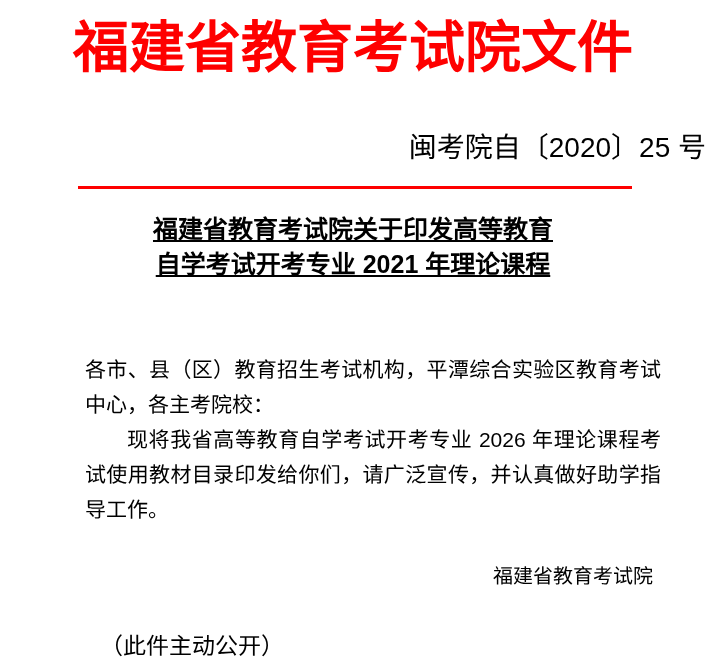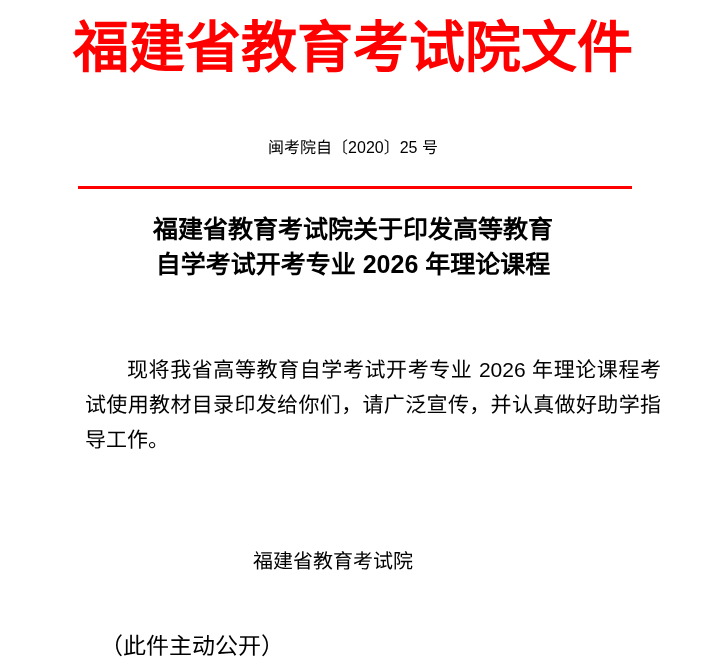--- a/index.html
+++ b/index.html
@@ -31,22 +31,22 @@
     letter-spacing: 0px;
     color: var(--accent-red, #fe0000);
     white-space: nowrap;
   }
 
   .doc-number {
     position: absolute;
     top: 134px;
     left: 0;
     width: 100%;
-    text-align: center;
-    font-size: 16px;
+    text-align: right;
+    font-size: 28px;
     line-height: 28px;
   }
 
   .red-line {
     position: absolute;
     top: 186px;
     left: 78px;
     width: 554px;
     height: 3px;
     background: var(--accent-red, #fe0000);
@@ -54,44 +54,45 @@
 
   .title-block {
     position: absolute;
     top: 212px;
     left: 0;
     width: 100%;
     text-align: center;
     font-weight: bold;
     font-size: 25px;
     line-height: 35px;
+    text-decoration: underline;
   }
 
   .body-block {
     position: absolute;
     top: 352px;
     left: 85px;
     width: 576px;
     font-size: 21px;
     line-height: 35px;
     text-align: justify;
   }
 
   .body-block p { margin: 0; }
 
   .body-block p.indented {
     text-indent: 2em;
   }
 
   .signature-block {
     position: absolute;
-    top: 544px;
+    top: 559px;
     left: 253px;
     width: 400px;
-    text-align: left;
+    text-align: right;
     font-size: 20px;
     line-height: 35px;
   }
 
   .footer-note {
     position: absolute;
     top: 631px;
     left: 100px;
     font-size: 23px;
     line-height: 30px;
@@ -103,24 +104,25 @@
 <div class="page">
 
   <div class="header-title">福建省教育考试院文件</div>
 
   <div class="doc-number">闽考院自〔2020〕25 号</div>
 
   <div class="red-line"></div>
 
   <div class="title-block">
     <div>福建省教育考试院关于印发高等教育</div>
-    <div>自学考试开考专业 2026 年理论课程</div>
+    <div>自学考试开考专业 2021 年理论课程</div>
   </div>
 
   <div class="body-block">
+    <p>各市、县（区）教育招生考试机构，平潭综合实验区教育考试中心，各主考院校：</p>
     <p class="indented">现将我省高等教育自学考试开考专业 2026 年理论课程考试使用教材目录印发给你们，请广泛宣传，并认真做好助学指导工作。</p>
   </div>
 
   <div class="signature-block">
     <div>福建省教育考试院</div>
   </div>
 
   <div class="footer-note">（此件主动公开）</div>
 
 </div>

